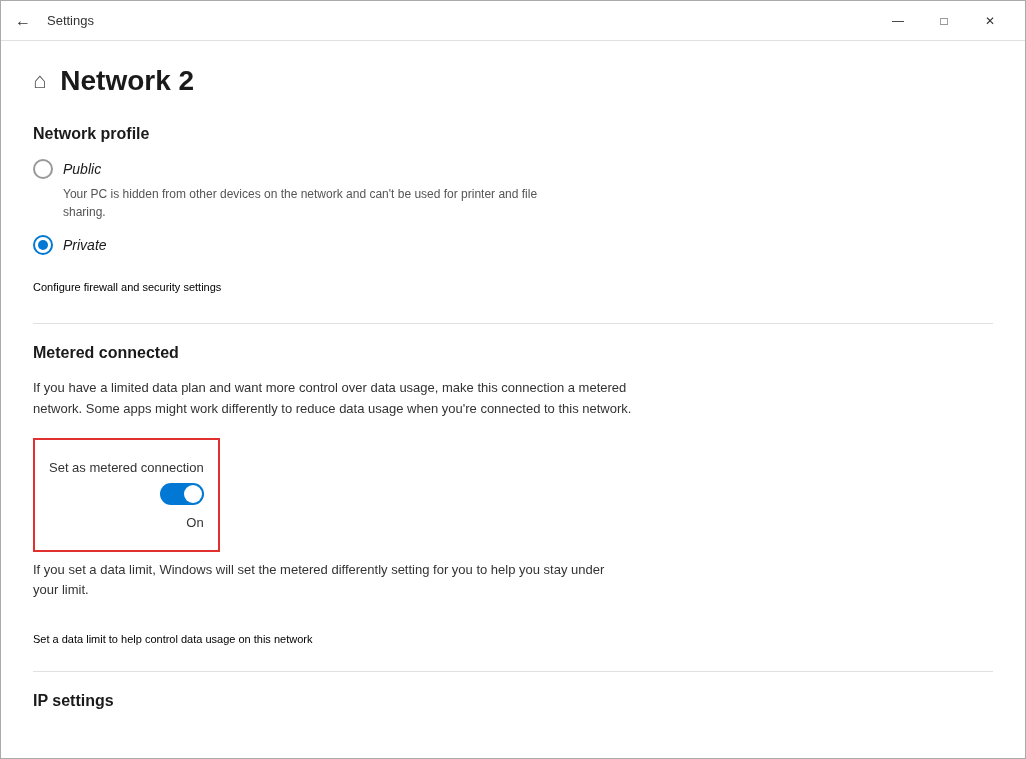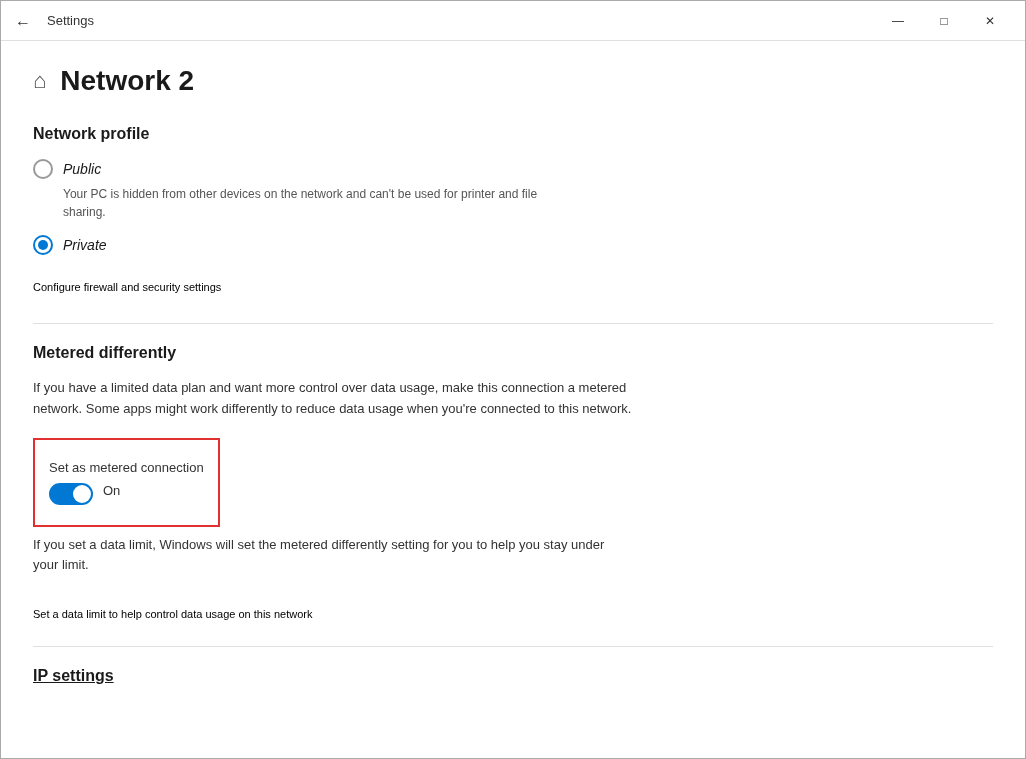--- a/index.html
+++ b/index.html
@@ -207,22 +207,23 @@
     }
 
     .toggle-label {
       font-size: 13px;
       color: #333;
       margin-bottom: 8px;
     }
 
     .toggle-row {
       display: flex;
-      align-items: flex-start;
+      align-items: flex-end;
       gap: 10px;
+      flex-direction: column;
     }
 
     
     .toggle-switch {
       width: 44px;
       height: 22px;
       background: #0078d4;
       border-radius: 11px;
       position: relative;
       cursor: pointer;
@@ -254,21 +255,20 @@
       max-width: 580px;
       margin-bottom: 12px;
     }
 
     
     .ip-section-title {
       font-size: 16px;
       font-weight: 600;
       color: #1a1a1a;
       margin-top: 20px;
-      text-decoration: underline;
     }
   </style>
 </head>
 <body>
 
 <div class="window">
 
   <div class="title-bar">
     <div class="title-bar-left">
       <button class="title-bar-back">←</button>
@@ -304,21 +304,21 @@
         <div class="radio-circle selected"></div>
         <span class="radio-label">Private</span>
       </div>
 
       <a class="link-text">Configure firewall and security settings</a>
     </div>
 
     <hr class="divider">
 
     <div class="metered-section">
-      <div class="section-title">Metered differently</div>
+      <div class="section-title">Metered connected</div>
 
       <div class="metered-description">If you have a limited data plan and want more control over data usage, make this connection a metered network. Some apps might work differently to reduce data usage when you're connected to this network.</div>
 
       
       <div class="toggle-box">
         <div class="toggle-label">Set as metered connection</div>
         <div class="toggle-row">
           <div class="toggle-switch"></div>
           <span class="toggle-status">On</span>
         </div>

